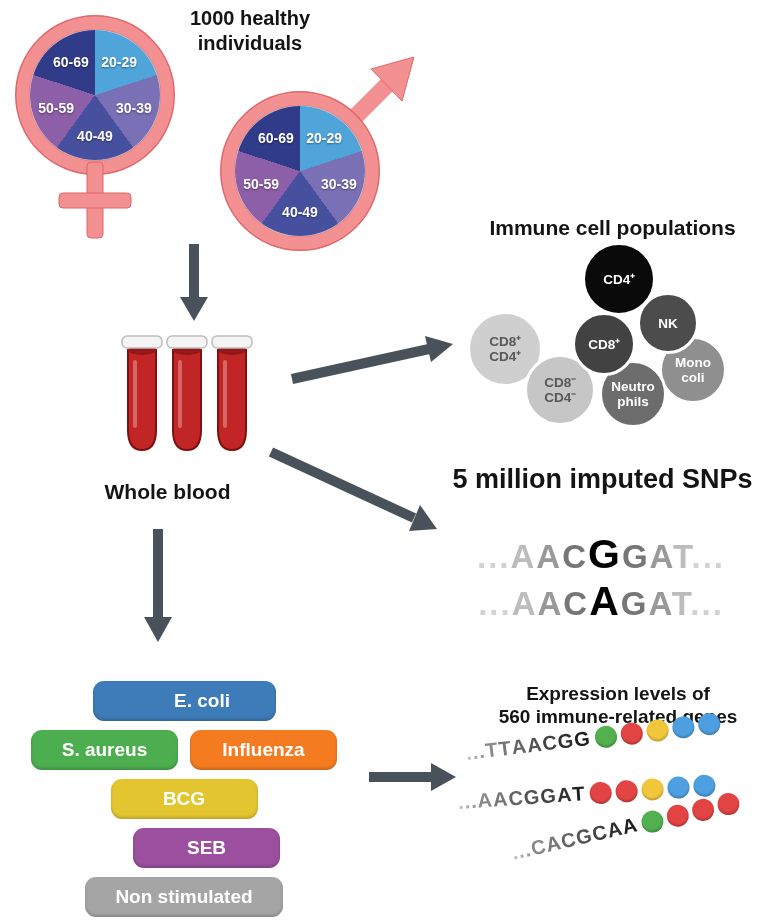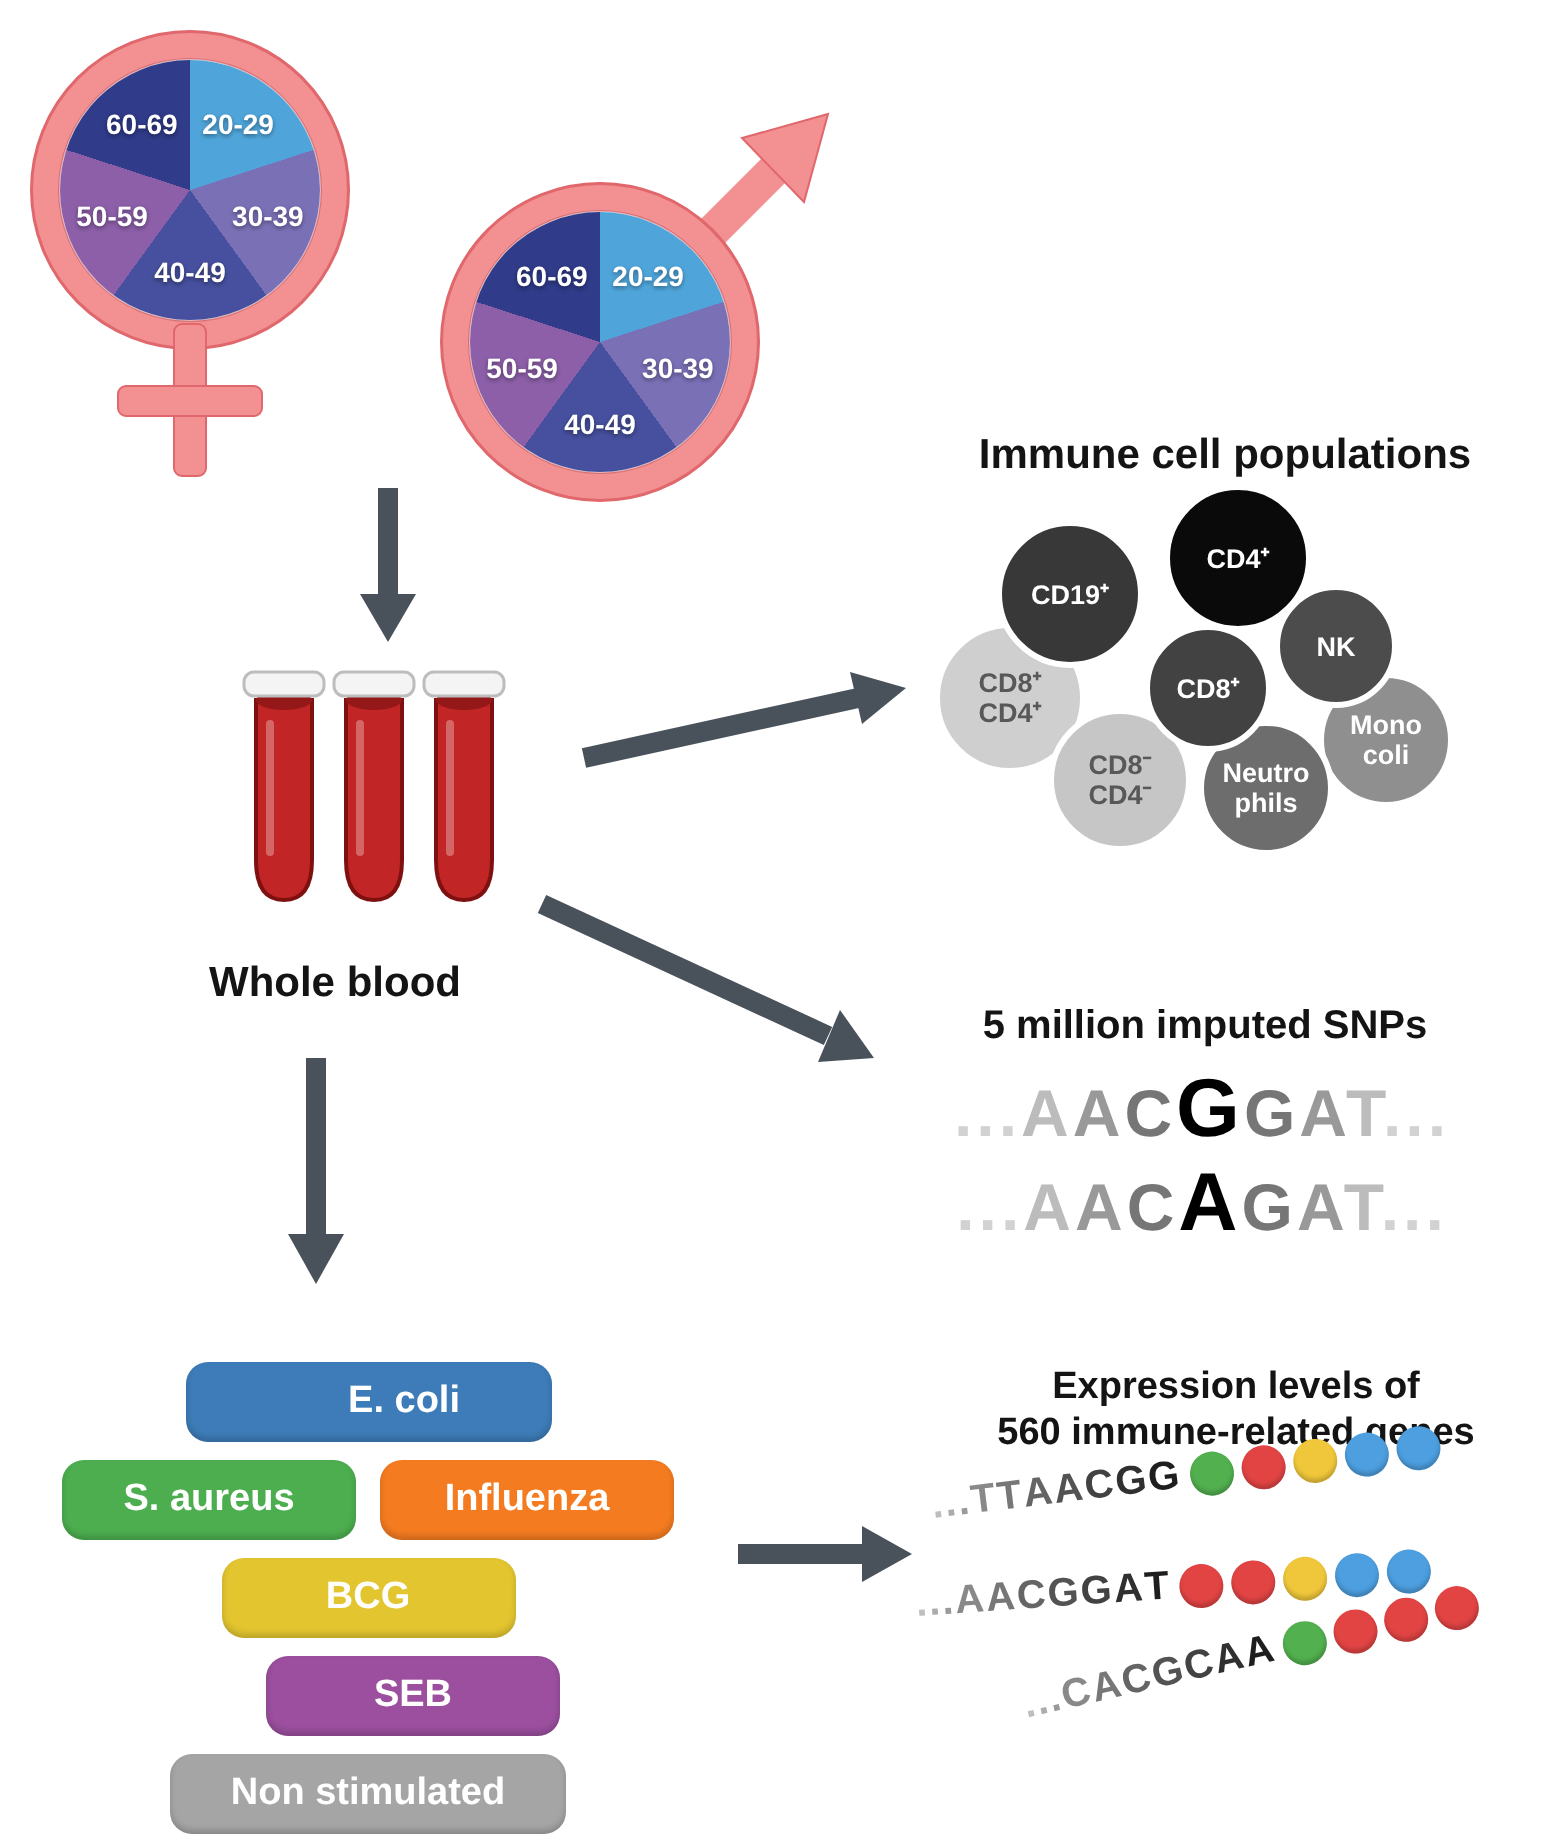--- a/index.html
+++ b/index.html
@@ -77,23 +77,27 @@
         <line x1="158" y1="529" x2="158" y2="619" stroke-width="10"></line>
         <polygon points="158,642 144,617 172,617" stroke="none"></polygon>
       </g>
       <g>
         <line x1="369" y1="777" x2="433" y2="777" stroke-width="10"></line>
         <polygon points="456,777 431,763 431,791" stroke="none"></polygon>
       </g>
     </g>
   </svg>
 
+  <div class="fig-title" style="left:150px;top:6px;width:200px;font-size:20px;line-height:25px">
+    <div>1000 healthy</div>
+    <div>individuals</div>
+  </div>
   <div class="fig-title" style="left:75px;top:480px;width:185px;font-size:21px">Whole blood</div>
   <div class="fig-title" style="left:460px;top:216px;width:305px;font-size:21px">Immune cell populations</div>
-  <div class="fig-title" style="left:440px;top:502px;width:325px;font-size:20px">5 million imputed SNPs</div>
+  <div class="fig-title" style="left:440px;top:464px;width:325px;font-size:27px">5 million imputed SNPs</div>
   <div class="fig-title" style="left:468px;top:682px;width:300px;font-size:19px;line-height:23px">
     <div>Expression levels of</div>
     <div>560 immune-related genes</div>
   </div>
 
   <div class="host" id="pies-host">
       <div class="pie" style="left: 30px; top: 30px; width: 130px; height: 130px; background: conic-gradient(rgb(79, 165, 218) 0deg, rgb(79, 165, 218) 72deg, rgb(122, 112, 182) 72deg, rgb(122, 112, 182) 144deg, rgb(70, 80, 158) 144deg, rgb(70, 80, 158) 216deg, rgb(140, 95, 168) 216deg, rgb(140, 95, 168) 288deg, rgb(48, 59, 138) 288deg, rgb(48, 59, 138) 360deg);">
         <span class="pie-label" style="left: 89.0698px; top: 31.8708px;">20-29</span>
         <span class="pie-label" style="left: 103.946px; top: 77.6542px;">30-39</span>
         <span class="pie-label" style="left: 65px; top: 105.95px;">40-49</span>
@@ -105,23 +109,20 @@
         <span class="pie-label" style="left: 103.946px; top: 77.6542px;">30-39</span>
         <span class="pie-label" style="left: 65px; top: 105.95px;">40-49</span>
         <span class="pie-label" style="left: 26.0542px; top: 77.6542px;">50-59</span>
         <span class="pie-label" style="left: 40.9302px; top: 31.8708px;">60-69</span>
       </div>
     </div>
   <div class="host" id="cells-host">
       <div class="cell" style="left: 467px; top: 311px; width: 70px; height: 70px; background: rgb(207, 207, 207); color: rgb(88, 88, 88);">
         <div>CD8⁺</div>
         <div>CD4⁺</div>
-      </div>
-      <div class="cell" style="left: 498px; top: 260px; width: 68px; height: 68px; background: rgb(56, 56, 56); color: rgb(255, 255, 255);">
-        <div>CD19⁺</div>
       </div>
       <div class="cell" style="left: 524px; top: 354px; width: 66px; height: 66px; background: rgb(198, 198, 198); color: rgb(88, 88, 88);">
         <div>CD8⁻</div>
         <div>CD4⁻</div>
       </div>
       <div class="cell" style="left: 659px; top: 336px; width: 62px; height: 62px; background: rgb(143, 143, 143); color: rgb(255, 255, 255);">
         <div>Mono</div>
         <div>coli</div>
       </div>
       <div class="cell" style="left: 637px; top: 292px; width: 56px; height: 56px; background: rgb(76, 76, 76); color: #ffffff;">

